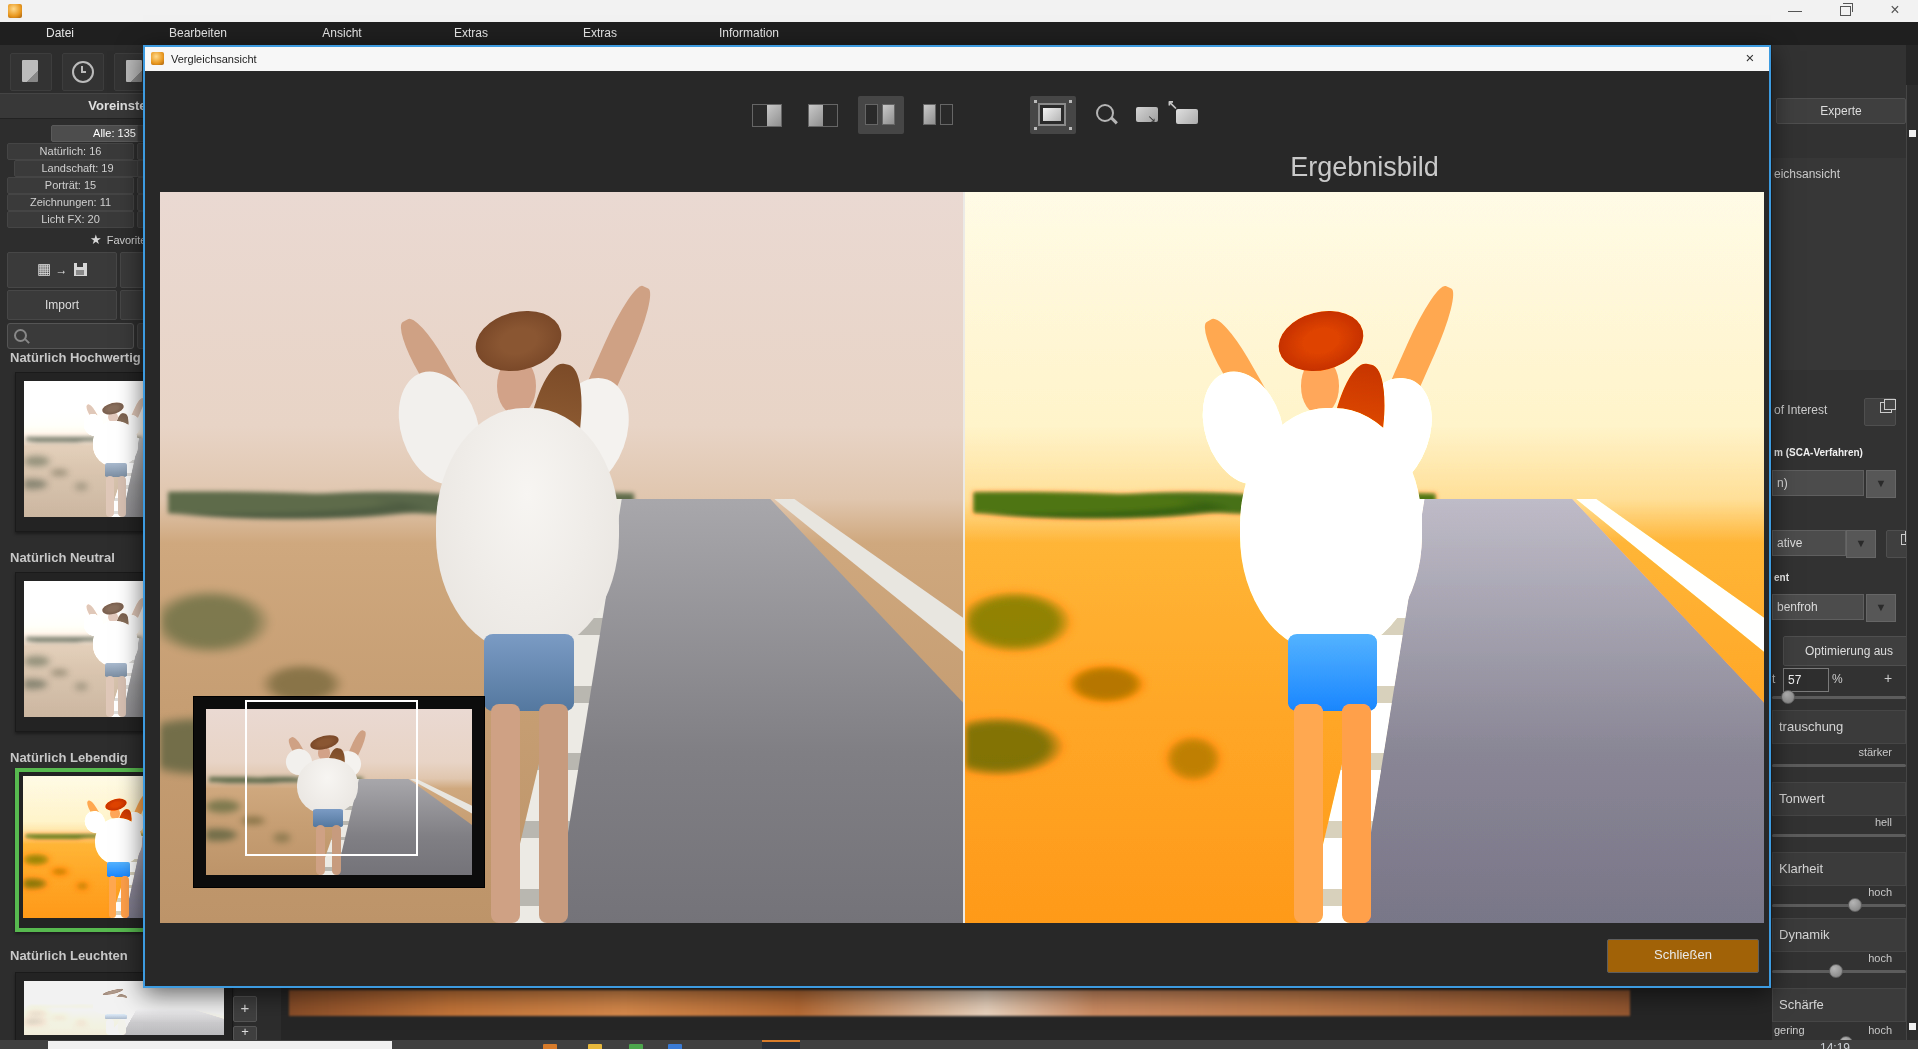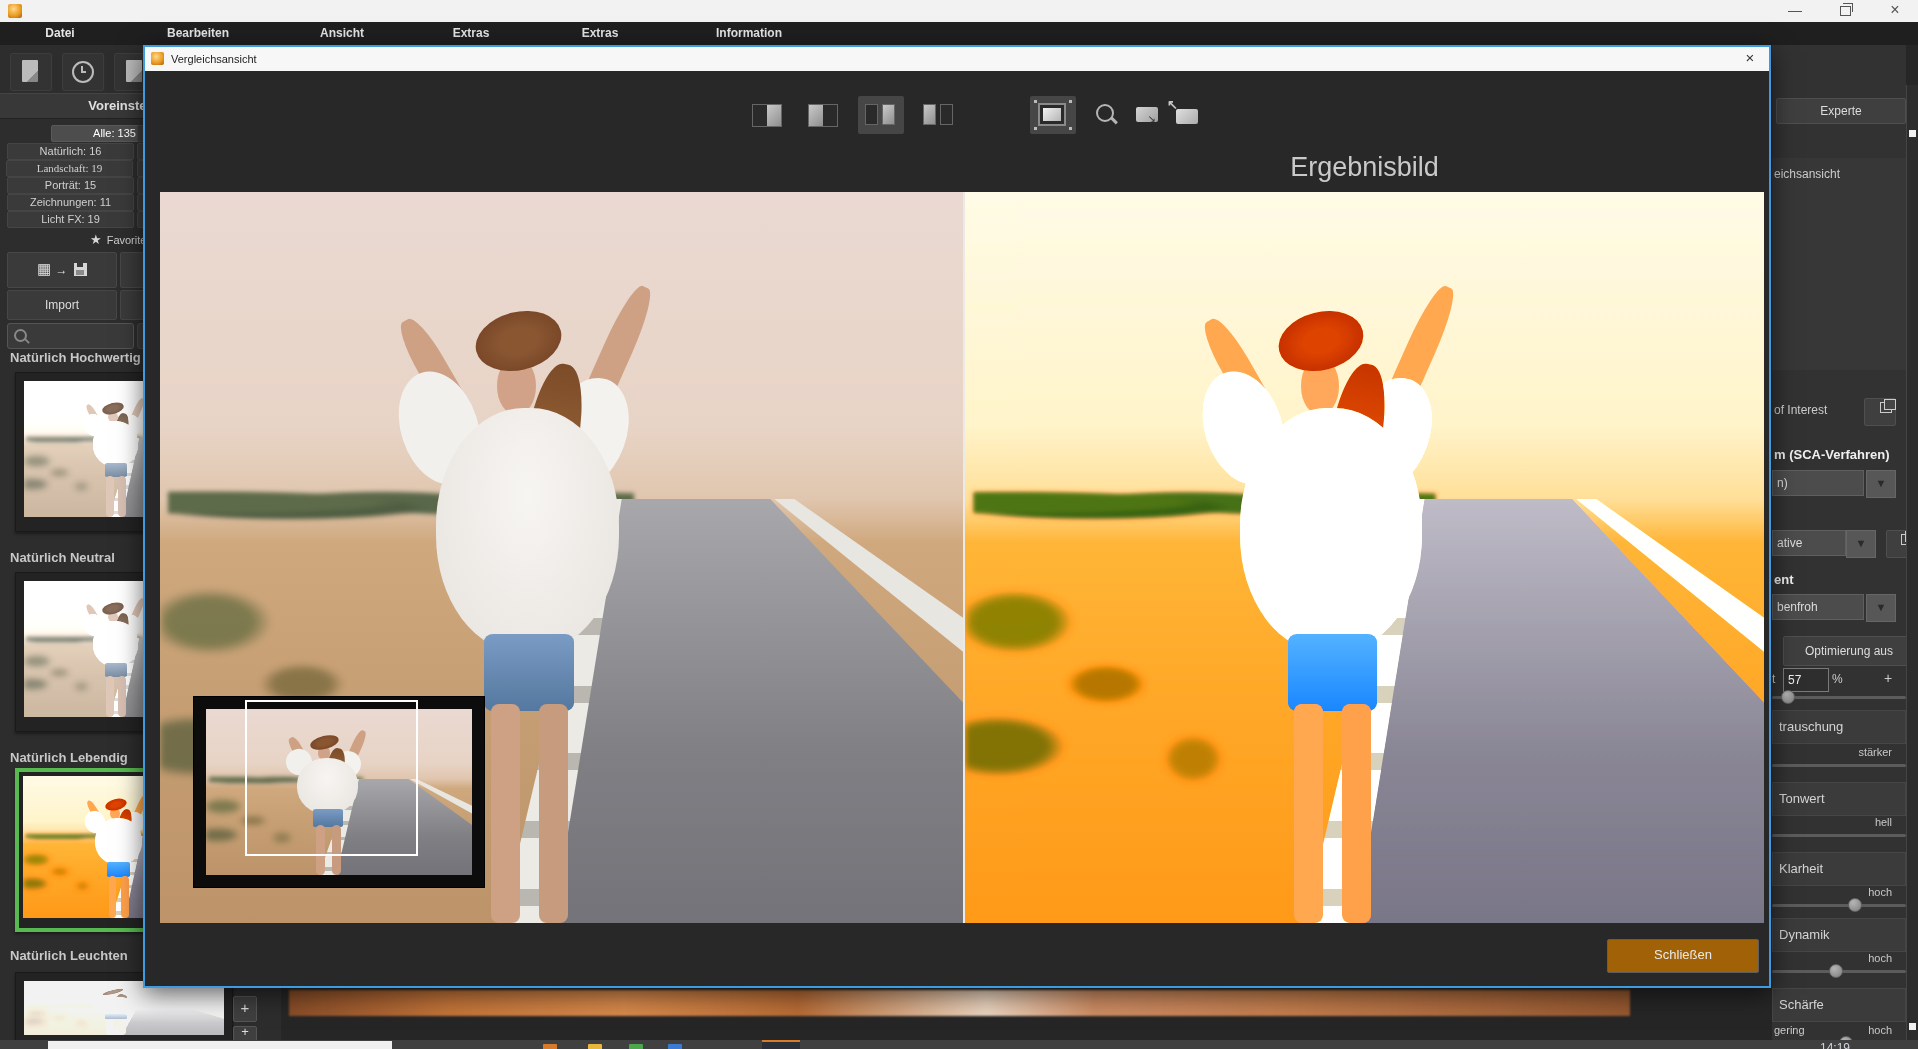--- a/index.html
+++ b/index.html
@@ -11,21 +11,21 @@
   #titlebar{left:0;top:0;width:1918px;height:22px;background:#f2f2f2;color:#3c3c3c;font-size:11px;}
   #app-icon{left:8px;top:4px;width:14px;height:14px;border-radius:2px;
     background:radial-gradient(circle at 40% 35%,#ffd98a,#e8971e 60%,#a35f10);}
   #title-text{left:30px;top:0;height:22px;line-height:22px;white-space:nowrap;}
   .winctl{top:0;width:34px;height:22px;text-align:center;line-height:20px;color:#555;font-size:14px;cursor:default;}
   #btn-restore span{display:inline-block;width:9px;height:8px;border:1px solid #555;margin-top:6px;position:relative;background:#f2f2f2;}
   #btn-restore span:before{content:"";position:absolute;left:2px;top:-4px;width:9px;height:8px;border:1px solid #555;border-bottom:none;border-left:none;}
 
   #menubar{left:0;top:22px;width:1918px;height:23px;background:#1f1f1f;}
   .menu-item{top:0;height:41px;line-height:23px;text-align:center;width:110px;
-    font-weight:bold;font-size:12px;color:#e6e6e6;}
+    font-weight:normal;font-size:12px;color:#e6e6e6;}
 
   
   #sidebar{left:0;top:45px;width:281px;height:995px;background:#2d2d2d;z-index:1;}
   .sb-toolbtn{top:8px;width:40px;height:36px;background:#333;border:1px solid #3d3d3d;border-radius:2px;}
   .file-ico{position:absolute;left:11px;top:6px;width:16px;height:22px;background:linear-gradient(135deg,#bbb 70%,#888 70%);border-radius:1px;}
   .hist-ico{position:absolute;left:9px;top:7px;width:18px;height:18px;border:2px solid #bbb;border-radius:50%;}
   .hist-ico:before{content:"";position:absolute;left:7px;top:3px;width:2px;height:6px;background:#bbb;}
   .hist-ico:after{content:"";position:absolute;left:7px;top:8px;width:5px;height:2px;background:#bbb;}
   #sb-header{left:0;top:48px;width:281px;height:24px;background:#383838;border-top:1px solid #444;border-bottom:1px solid #222;
     font-weight:bold;font-size:13px;color:#e0e0e0;text-align:center;line-height:24px;}
@@ -131,21 +131,21 @@
   #nav-photo{position:absolute;left:12px;top:12px;width:266px;height:166px;overflow:hidden;}
   #nav-view{position:absolute;left:51px;top:3px;width:173px;height:156px;border:2px solid #fff;z-index:2;box-sizing:border-box;}
   #dlg-closebtn{left:1462px;top:892px;width:150px;height:32px;background:#a16207;border:1px solid #5e5e5e;border-radius:2px;
     color:#eaeaea;font-size:13px;text-align:center;line-height:30px;}
 
   
   #rpanel{left:1772px;top:45px;width:134px;height:995px;background:#323232;z-index:1;}
   #rp-scroll{left:1906px;top:85px;width:12px;height:955px;background:#2c2c2c;border-left:1px solid #454545;z-index:2;}
   #rp-scroll .dot{position:absolute;left:2px;width:7px;height:7px;background:#f0f0f0;}
   .rp-text{color:#cccccc;font-size:12px;white-space:nowrap;}
-  .rp-bold{color:#f0f0f0;font-weight:bold;font-size:13px;white-space:nowrap;}
+  .rp-bold{color:#f0f0f0;font-weight:bold;font-size:10px;white-space:nowrap;}
   .rp-drop{background:#4c4c4c;border:1px solid #5f5f5f;color:#ddd;font-size:12px;line-height:24px;padding-left:4px;box-sizing:border-box;white-space:nowrap;overflow:hidden;}
   .rp-arrow{background:#575757;border:1px solid #666;color:#2a2a2a;text-align:center;line-height:24px;font-size:11px;}
   .rp-btn{background:#3f3f3f;border:1px solid #4f4f4f;border-radius:2px;color:#ddd;font-size:12px;text-align:center;}
   .rp-box{left:1772px;width:134px;height:34px;background:#3b3b3b;border:1px solid #464646;box-sizing:border-box;
     color:#d5d5d5;font-size:13px;line-height:32px;padding-left:6px;}
   .rp-level{left:1772px;width:120px;text-align:right;font-size:11px;color:#c8c8c8;}
   .rp-slider{left:1772px;width:134px;height:14px;}
   .rp-slider .track{position:absolute;left:0;top:6px;width:100%;height:3px;background:#5c5c5c;border-radius:2px;}
   .rp-slider .handle{position:absolute;top:0;width:14px;height:14px;margin-left:-7px;border-radius:50%;
     background:radial-gradient(circle at 35% 30%,#b5b5b5,#7e7e7e);border:1px solid #636363;box-sizing:border-box;}
@@ -195,24 +195,24 @@
         <span class="hist-ico"></span>
       </div>
     <div class="abs sb-toolbtn" style="left:114px;">
         <span class="file-ico"></span>
       </div>
 
     <div class="abs" id="sb-header">Voreinstellungen</div>
 
     <div class="abs cat-btn selected" style="left:7px;top:80px;margin-left:44px;">Alle: 135</div>
     <div class="abs cat-btn" style="left:7px;top:98px;">Natürlich: 16</div>
-    <div class="abs cat-btn" style="left:6px;top:115px;font-family:Liberation Serif, serif;">Landschaft: 19</div>
+    <div class="abs cat-btn" style="left:14px;top:115px;">Landschaft: 19</div>
     <div class="abs cat-btn" style="left:7px;top:132px;">Porträt: 15</div>
     <div class="abs cat-btn" style="left:7px;top:149px;">Zeichnungen: 11</div>
-    <div class="abs cat-btn" style="left:7px;top:166px;">Licht FX: 19</div>
+    <div class="abs cat-btn" style="left:7px;top:166px;">Licht FX: 20</div>
     <div class="abs cat-btn" style="left:137px;top:80px;"></div>
     <div class="abs cat-btn" style="left:137px;top:98px;"></div>
     <div class="abs cat-btn" style="left:137px;top:115px;"></div>
     <div class="abs cat-btn" style="left:137px;top:132px;"></div>
     <div class="abs cat-btn" style="left:137px;top:149px;"></div>
     <div class="abs cat-btn" style="left:137px;top:166px;"></div>
 
     <div class="abs" id="fav-row">
       <span class="star">★</span><span>Favoriten</span>
     </div>

